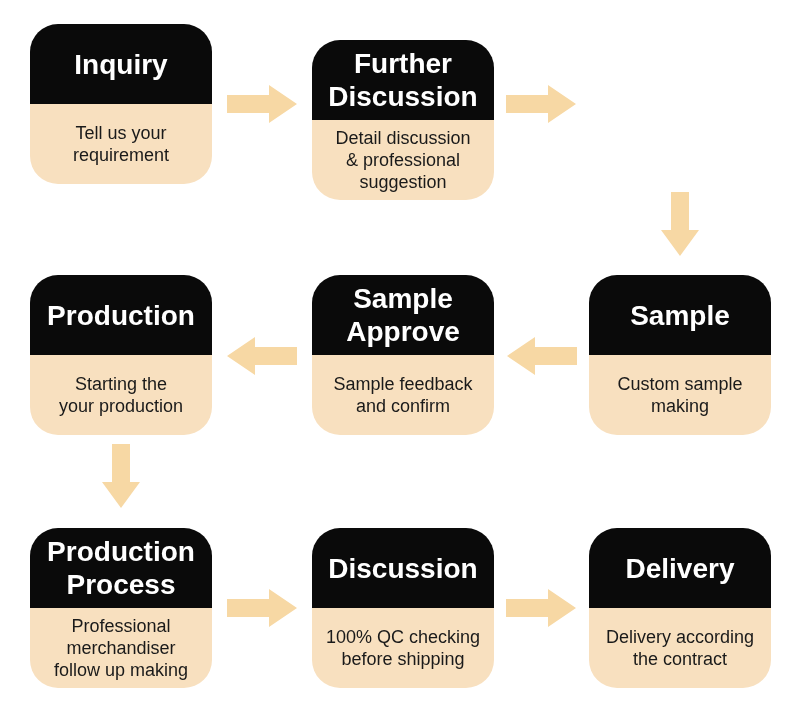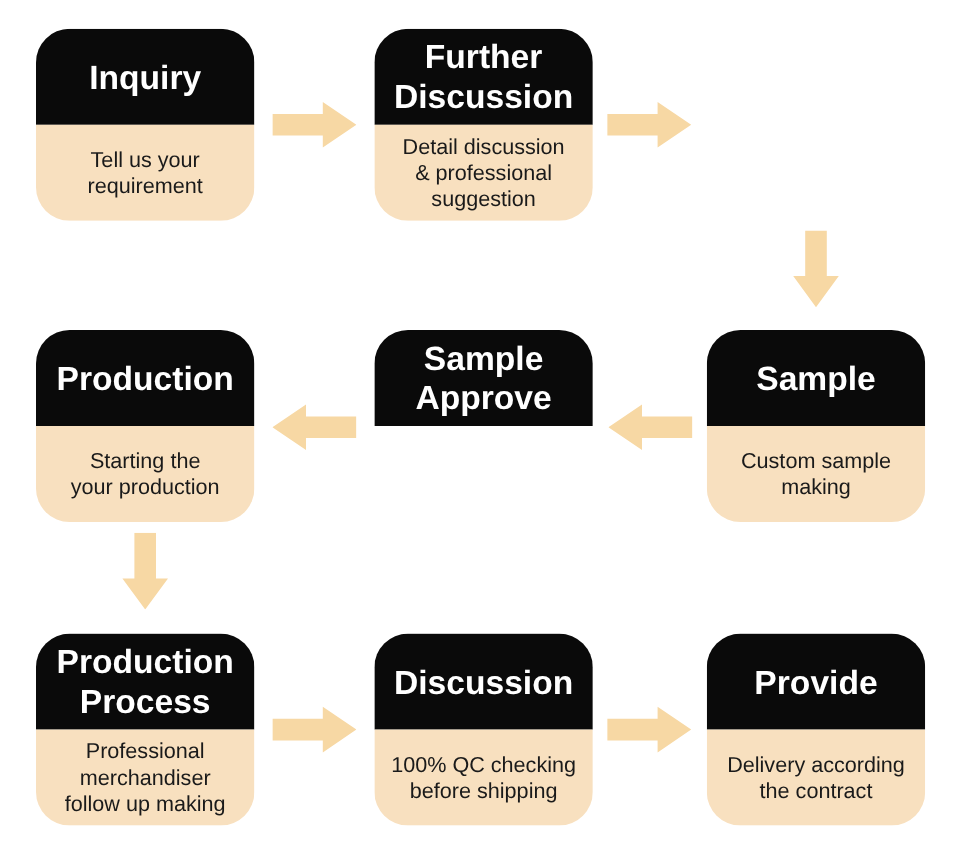--- a/index.html
+++ b/index.html
@@ -59,21 +59,21 @@
   <div class="card" style="left:30px;top:24px">
     <div class="card-top">
       <span class="title">Inquiry</span>
     </div>
     <div class="card-bottom">
       <span class="desc">Tell us your
 requirement</span>
     </div>
   </div>
 
-  <div class="card" style="left:312px;top:24px">
+  <div class="card" style="left:312px;top:40px">
     <div class="card-top">
       <span class="title">Further
 Discussion</span>
     </div>
     <div class="card-bottom">
       <span class="desc">Detail discussion
 &amp; professional
 suggestion</span>
     </div>
   </div>
@@ -88,20 +88,24 @@
     <div class="card-bottom">
       <span class="desc">Starting the
 your production</span>
     </div>
   </div>
 
   <div class="card" style="left:312px;top:275px">
     <div class="card-top">
       <span class="title">Sample
 Approve</span>
+    </div>
+    <div class="card-bottom">
+      <span class="desc">Sample feedback
+and confirm</span>
     </div>
   </div>
 
   <div class="card" style="left:589px;top:275px">
     <div class="card-top">
       <span class="title">Sample</span>
     </div>
     <div class="card-bottom">
       <span class="desc">Custom sample
 making</span>
@@ -125,21 +129,21 @@
       <span class="title">Discussion</span>
     </div>
     <div class="card-bottom">
       <span class="desc">100% QC checking
 before shipping</span>
     </div>
   </div>
 
   <div class="card" style="left:589px;top:528px">
     <div class="card-top">
-      <span class="title">Provide</span>
+      <span class="title">Delivery</span>
     </div>
     <div class="card-bottom">
       <span class="desc">Delivery according
 the contract</span>
     </div>
   </div>
 
   <div class="arrow" style="left:227px;top:84px">
     <svg width="70" height="40" viewBox="0 0 70 40">
         <polygon points="0,11 42,11 42,1 70,20 42,39 42,29 0,29" fill="#f7d8a4"></polygon>

